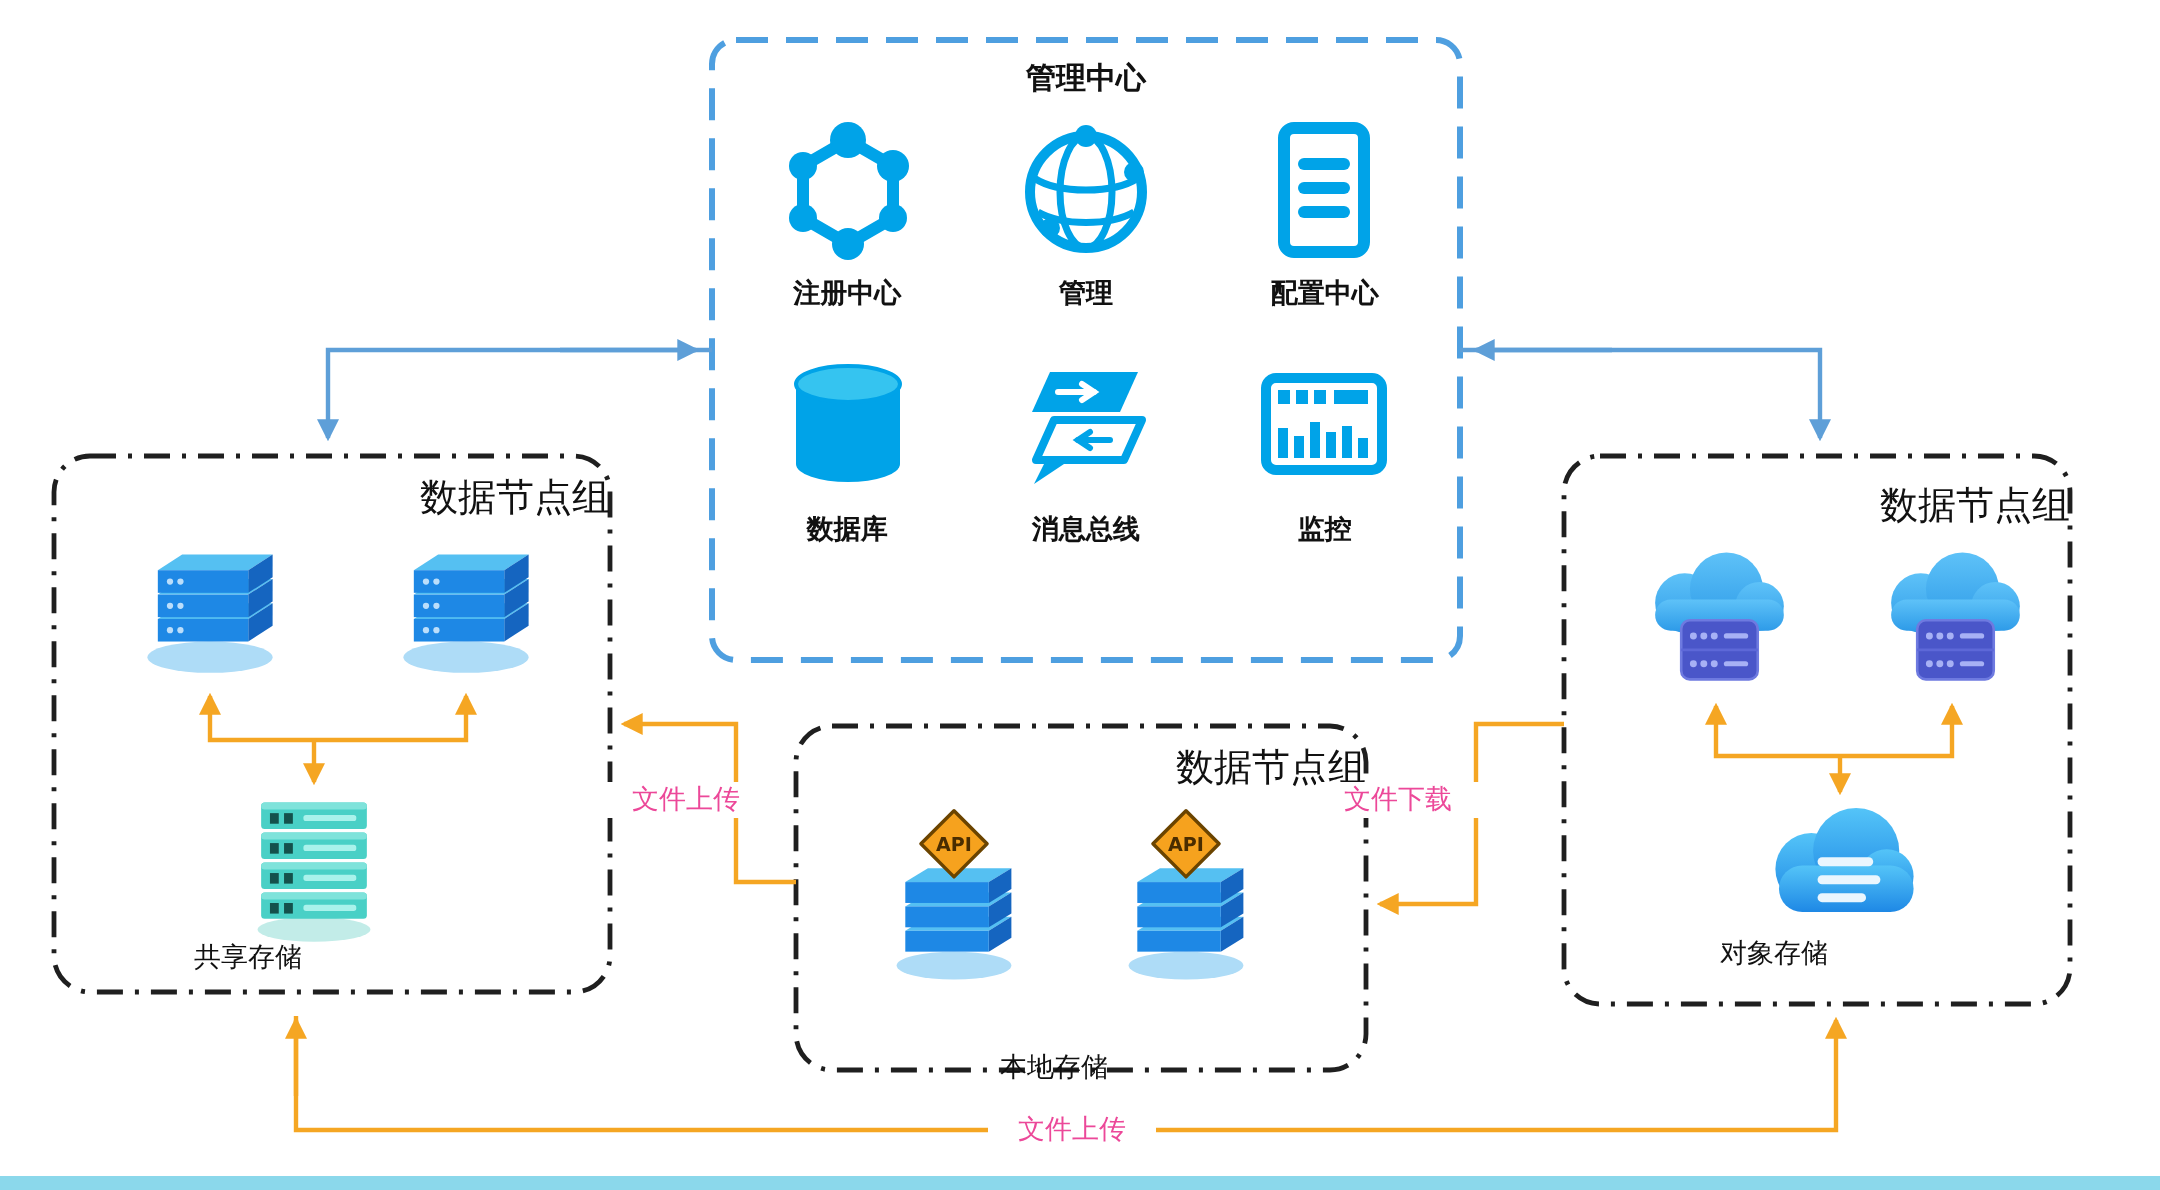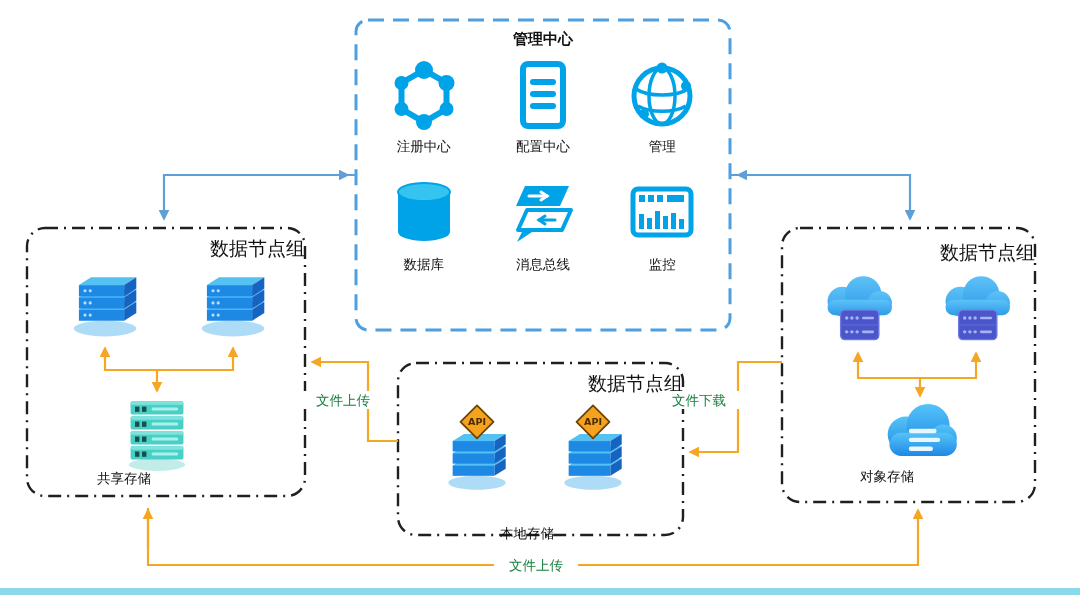--- a/index.html
+++ b/index.html
@@ -4,27 +4,27 @@
 <style>
   html,body{margin:0;padding:0;background:#fff;}
   .canvas{position:relative;width:1080px;height:595px;background:#ffffff;
           font-family:"DejaVu Sans","Liberation Sans",sans-serif;overflow:hidden;}
   .overlay{position:absolute;left:0;top:0;z-index:1;}
   .mc-title{position:absolute;z-index:2;left:356px;top:30px;width:374px;text-align:center;
             font-weight:bold;font-size:15px;color:#111;}
   .group-title{position:absolute;z-index:2;text-align:right;font-weight:normal;font-size:19px;color:#111;}
   .mc-grid{position:absolute;z-index:2;left:364px;top:56px;width:358px;
            display:grid;grid-template-columns:repeat(3,1fr);row-gap:18px;}
-  .mc-cell{display:flex;flex-direction:column;align-items:center;}
+  .mc-cell{display:flex;flex-direction:column;align-items:center;font-weight:bold;}
   .mc-cell svg{width:80px;height:80px;display:block;}
   .icon-label{font-size:13.5px;color:#111;text-align:center;margin-top:2px;white-space:nowrap;}
   .node-icon{position:absolute;z-index:2;}
   .node-icon svg{width:100%;height:100%;display:block;}
   .storage-label{position:absolute;z-index:2;font-size:13.5px;color:#111;}
-  .edge-label{position:absolute;z-index:3;background:#ffffff;font-size:13.5px;color:#15803d;
+  .edge-label{position:absolute;z-index:3;background:#ffffff;font-size:13.5px;color:#ec4899;
               text-align:center;padding:1px 2px;line-height:16px;}
   .bottom-bar{position:absolute;z-index:2;left:0;top:588px;width:1080px;height:7px;background:#8BD8EB;}
 </style>
 </head>
 <body>
 
 <div class="canvas">
 
   <svg width="0" height="0" style="position:absolute">
     <defs>
@@ -93,43 +93,43 @@
             <circle cx="40" cy="66" r="8"></circle>
           <circle cx="62.5" cy="53" r="7"></circle>
             <circle cx="62.5" cy="27" r="8"></circle>
         </g>
       </svg>
       <div class="icon-label">注册中心</div>
     </div>
 
     <div class="mc-cell">
       <svg viewBox="0 0 80 80">
-        <rect x="20" y="8" width="40" height="62" rx="5" fill="#fff" stroke="#00A3E8" stroke-width="6"></rect>
-        <g stroke="#00A3E8" stroke-width="6" stroke-linecap="round">
-          <path d="M30,26 H50"></path>
-            <path d="M30,38 H50"></path>
-            <path d="M30,50 H50"></path>
-        </g>
-      </svg>
-      <div class="icon-label">配置中心</div>
-    </div>
-
-    <div class="mc-cell">
-      <svg viewBox="0 0 80 80">
         <circle cx="40" cy="40" r="28" fill="none" stroke="#00A3E8" stroke-width="5"></circle>
         <ellipse cx="40" cy="40" rx="13" ry="28" fill="none" stroke="#00A3E8" stroke-width="3.5"></ellipse>
         <path d="M14,33 C26,41 54,41 66,33" fill="none" stroke="#00A3E8" stroke-width="3.5"></path>
         <path d="M16,50 C28,57 52,57 64,50" fill="none" stroke="#00A3E8" stroke-width="3.5"></path>
         <g fill="#00A3E8">
           <circle cx="40" cy="12" r="5.5"></circle>
             <circle cx="64" cy="30" r="5"></circle>
             <circle cx="22" cy="58" r="5"></circle>
         </g>
       </svg>
       <div class="icon-label">管理</div>
+    </div>
+
+    <div class="mc-cell">
+      <svg viewBox="0 0 80 80">
+        <rect x="20" y="8" width="40" height="62" rx="5" fill="#fff" stroke="#00A3E8" stroke-width="6"></rect>
+        <g stroke="#00A3E8" stroke-width="6" stroke-linecap="round">
+          <path d="M30,26 H50"></path>
+            <path d="M30,38 H50"></path>
+            <path d="M30,50 H50"></path>
+        </g>
+      </svg>
+      <div class="icon-label">配置中心</div>
     </div>
 
     <div class="mc-cell">
       <svg viewBox="0 0 80 80">
         <path d="M14,18 V58 A26,9 0 0 0 66,58 V18" fill="#00A3E8"></path>
         <ellipse cx="40" cy="18" rx="26" ry="9" fill="#35C4F0" stroke="#00A3E8" stroke-width="2"></ellipse>
       </svg>
       <div class="icon-label">数据库</div>
     </div>
 

